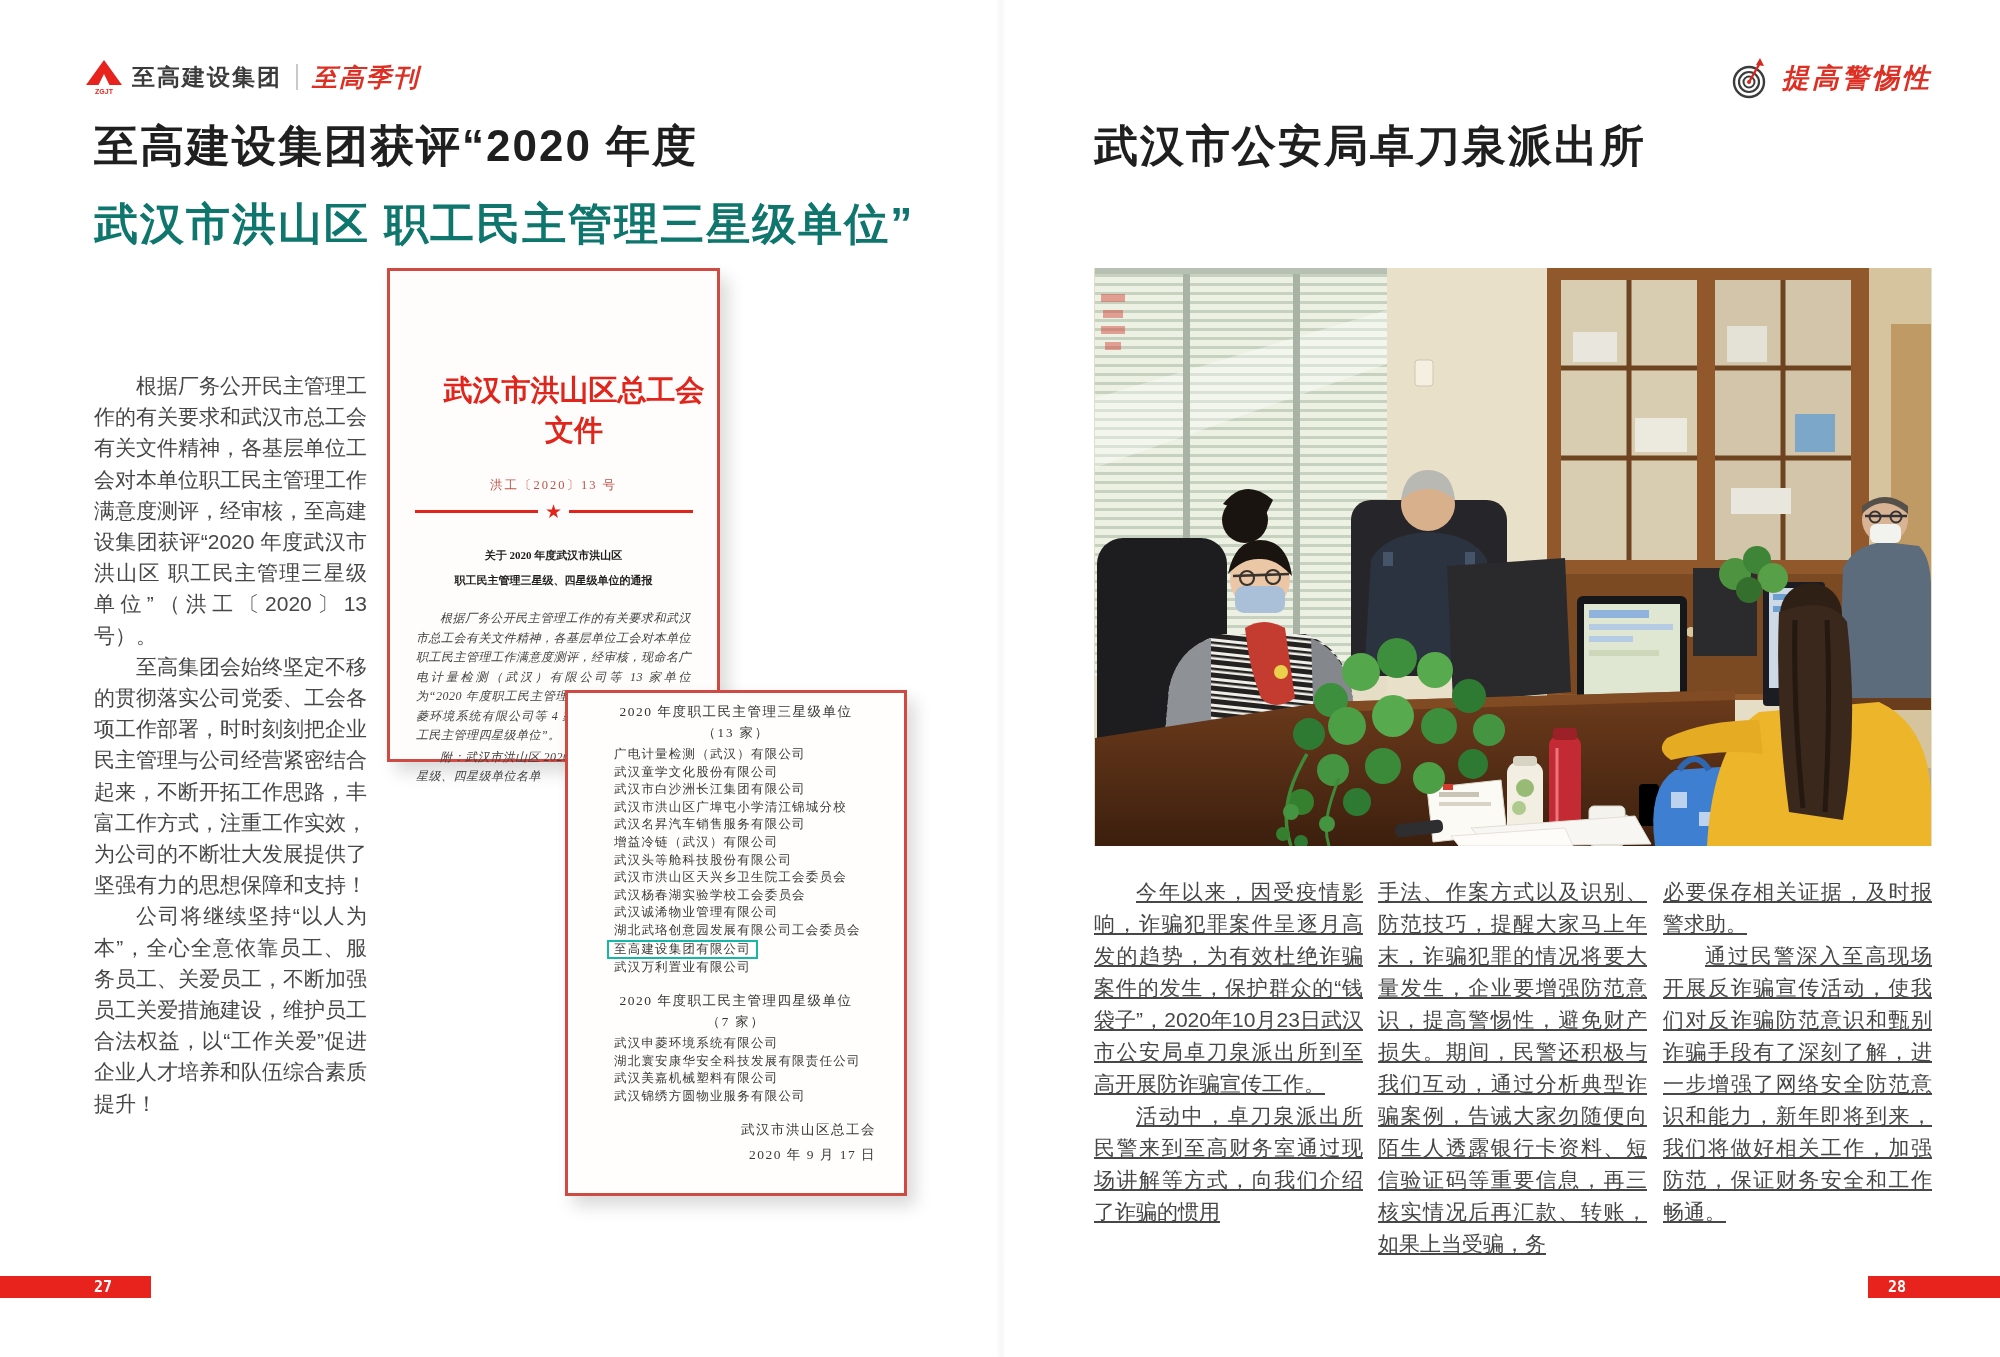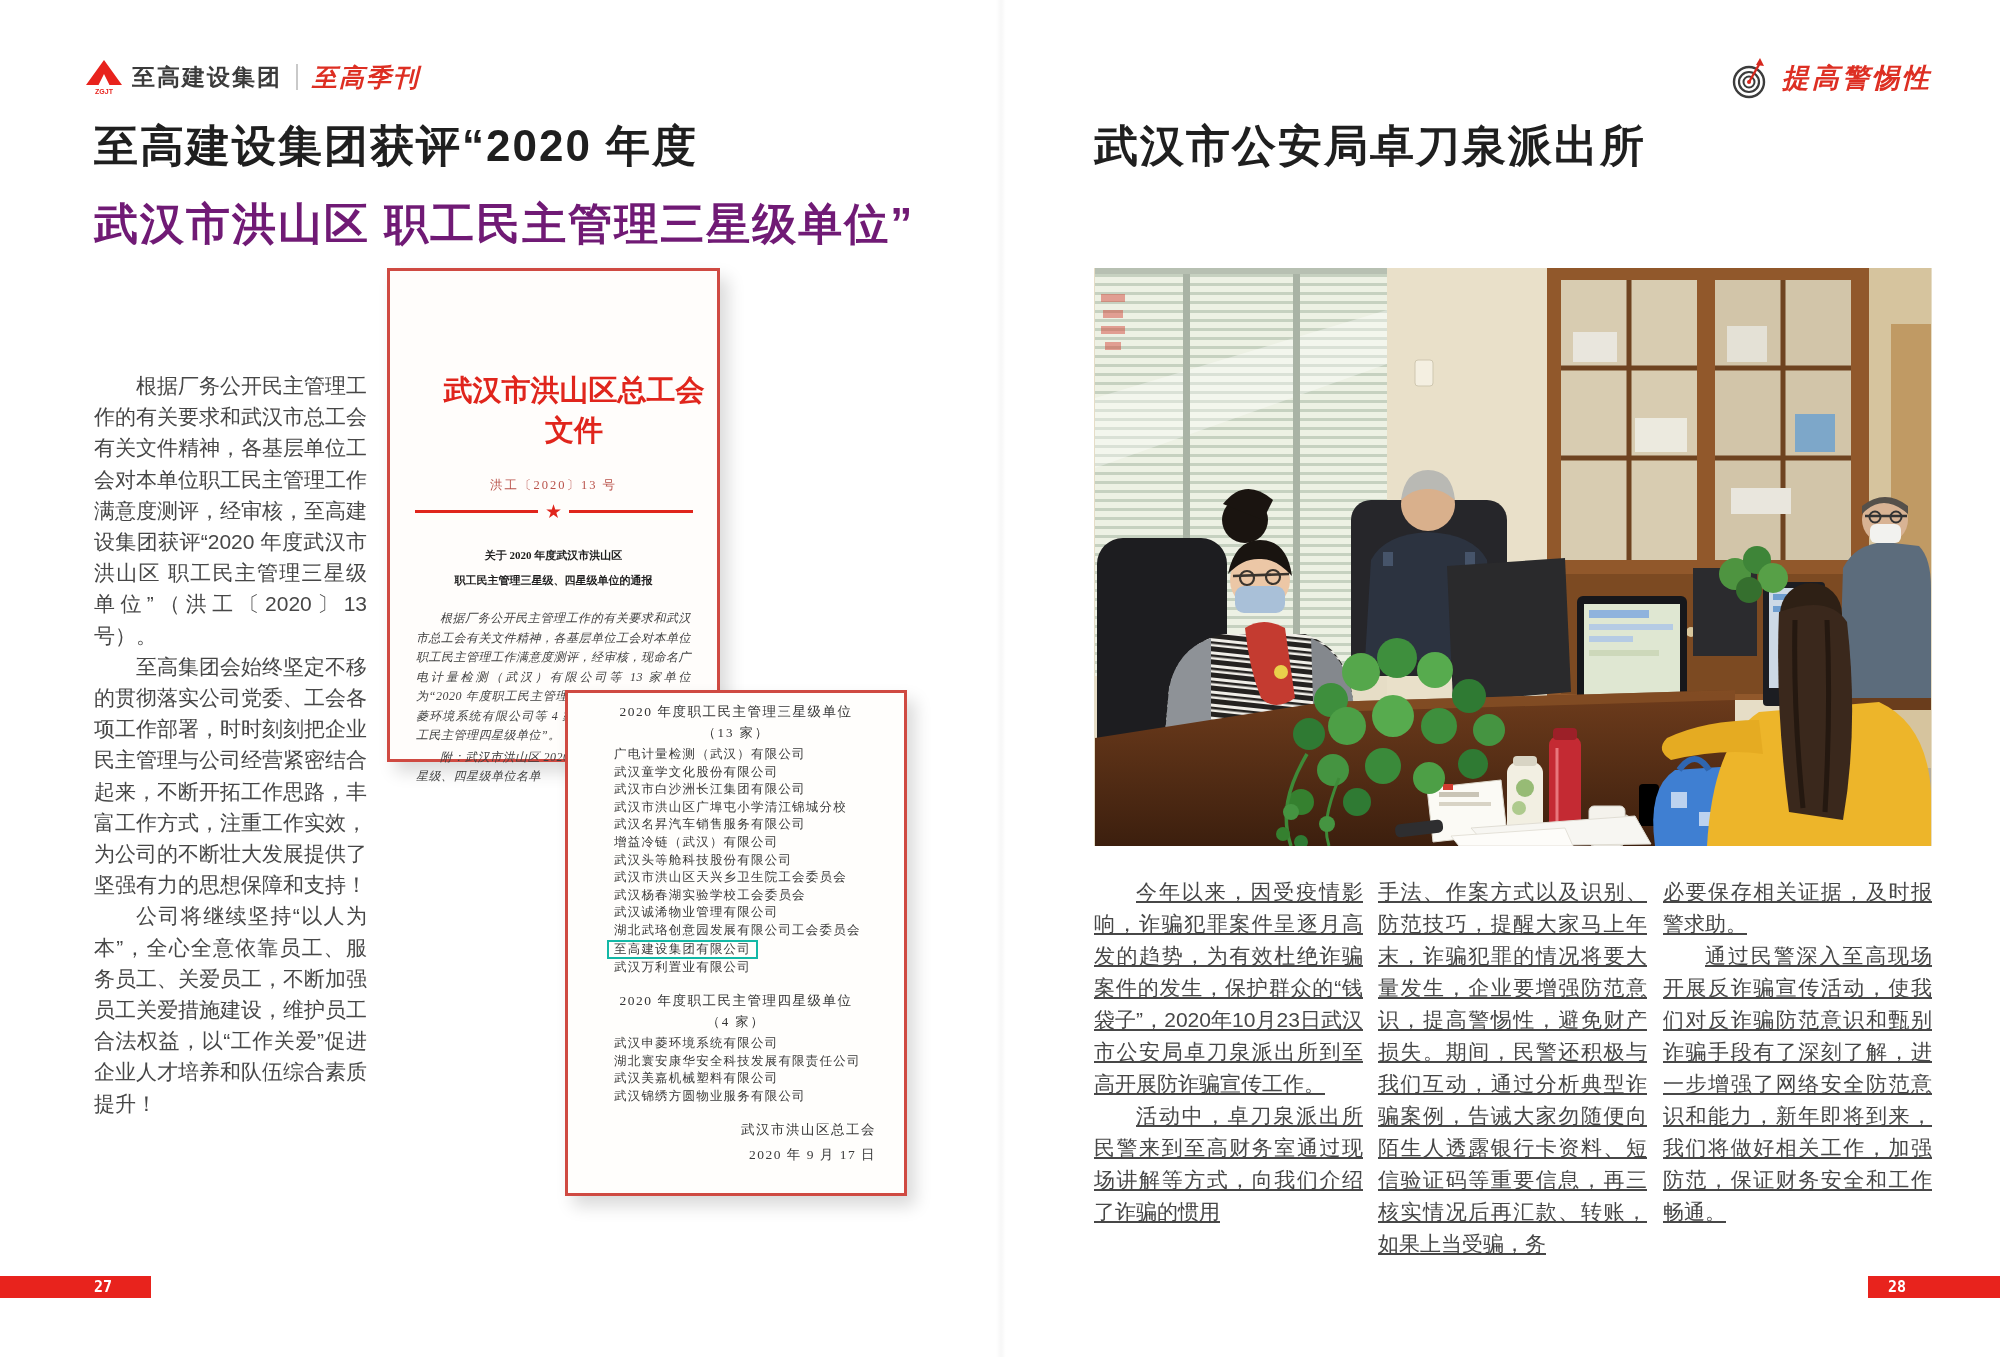--- a/index.html
+++ b/index.html
@@ -12,21 +12,21 @@
   .hdr-journal{font-size:25px;font-weight:700;font-style:italic;color:#dd2f23;
                font-family:"Liberation Serif",serif;letter-spacing:2px;}
   .hdr-right{position:absolute;right:68px;top:56px;display:flex;align-items:center;gap:10px;}
   .hdr-section{font-size:27px;font-weight:700;font-style:italic;color:#dd2f23;
                font-family:"Liberation Serif",serif;letter-spacing:3px;}
   
   .title-block{position:absolute;width:860px;}
   .tb-left{left:94px;top:120px;}
   .tb-right{left:1094px;top:120px;}
   .title-l1{font-size:44px;font-weight:800;color:#1f1f1f;letter-spacing:2px;line-height:52px;}
-  .title-l2{font-size:44px;font-weight:800;color:#701a75;letter-spacing:2px;line-height:52px;margin-top:26px;}
+  .title-l2{font-size:44px;font-weight:800;color:#0f766e;letter-spacing:2px;line-height:52px;margin-top:26px;}
   
   .lp-body{position:absolute;left:94px;top:370px;width:273px;font-size:21px;line-height:31.2px;
            text-align:justify;color:#474747;}
   .lp-body p{margin:0;text-indent:2em;}
   
   .doc1{position:absolute;left:387px;top:268px;width:327px;height:488px;background:#fffdfb;
         border:3px solid #cf4a42;box-shadow:8px 10px 16px rgba(0,0,0,.15);z-index:1;
         font-family:"Liberation Serif",serif;}
   .doc1-title{margin-top:100px;text-align:center;font-size:29px;font-weight:700;color:#e0251c;letter-spacing:0px;margin-left:41px;}
   .doc1-no{margin-top:26px;text-align:center;font-size:12.5px;color:#b9524a;letter-spacing:2px;}
@@ -135,21 +135,21 @@
       <div class="doc2-item">增益冷链（武汉）有限公司</div>
       <div class="doc2-item">武汉头等舱科技股份有限公司</div>
       <div class="doc2-item">武汉市洪山区天兴乡卫生院工会委员会</div>
       <div class="doc2-item">武汉杨春湖实验学校工会委员会</div>
       <div class="doc2-item">武汉诚浠物业管理有限公司</div>
       <div class="doc2-item">湖北武珞创意园发展有限公司工会委员会</div>
       <div class="doc2-item highlight"><span>至高建设集团有限公司</span></div>
       <div class="doc2-item">武汉万利置业有限公司</div>
     </div>
     <div class="doc2-h second">2020 年度职工民主管理四星级单位</div>
-    <div class="doc2-count">（4 家）</div>
+    <div class="doc2-count">（7 家）</div>
     <div class="doc2-list">
       <div class="doc2-item">武汉申菱环境系统有限公司</div>
       <div class="doc2-item">湖北寰安康华安全科技发展有限责任公司</div>
       <div class="doc2-item">武汉美嘉机械塑料有限公司</div>
       <div class="doc2-item">武汉锦绣方圆物业服务有限公司</div>
     </div>
     <div class="doc2-sign">
       <div>武汉市洪山区总工会</div>
       <div>2020 年 9 月 17 日</div>
     </div>

